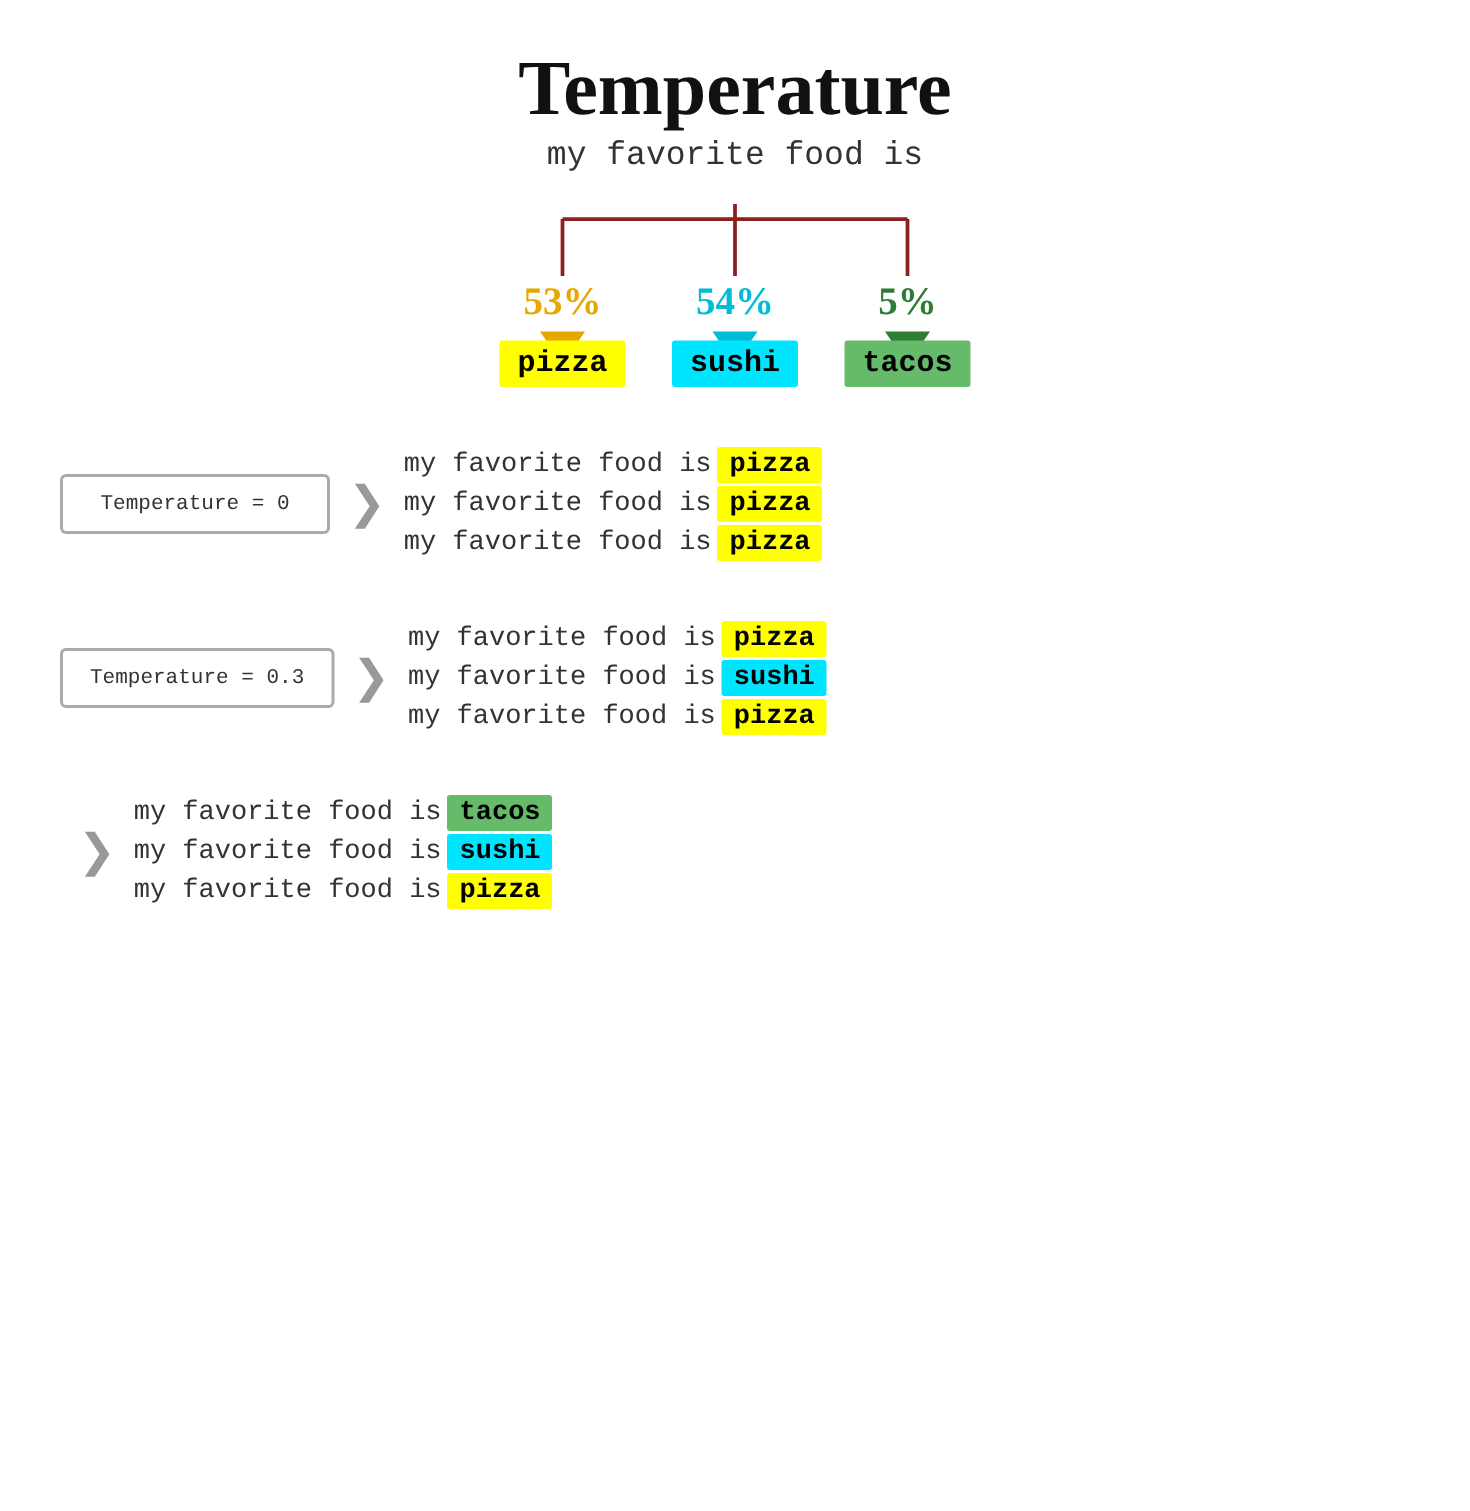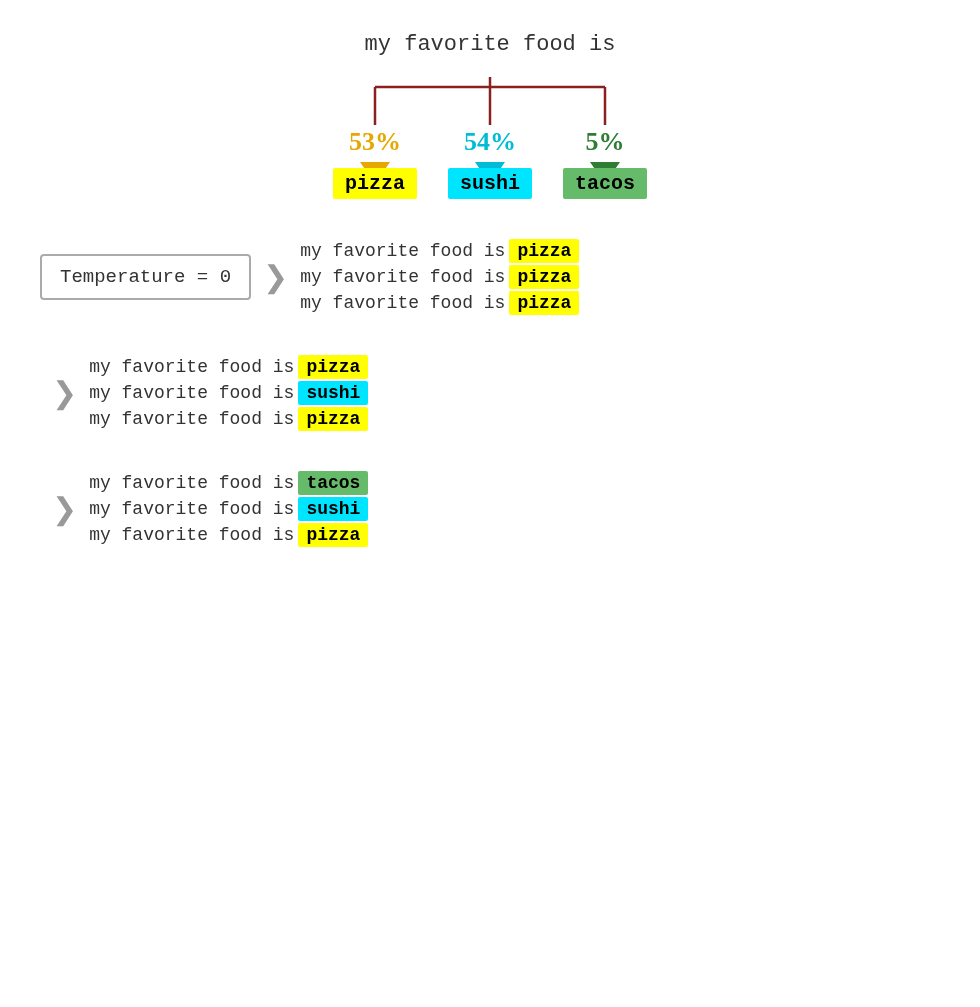--- a/index.html
+++ b/index.html
@@ -126,21 +126,21 @@
       width: 900px;
       margin-bottom: 40px;
       margin-top: 10px;
     }
 
     .temp-label-box {
       border: 2px solid #aaa;
       border-radius: 4px;
       padding: 10px 18px;
       font-family: 'Courier New', monospace;
-      font-size: 19px;
+      font-size: 14px;
       color: #333;
       background: #fff;
       white-space: nowrap;
       min-width: 180px;
       text-align: center;
     }
 
     .chevron {
       font-size: 30px;
       color: #999;
@@ -176,20 +176,21 @@
     .result-text {
       font-family: 'Courier New', monospace;
       font-size: 18px;
       color: #333;
     }
   </style>
 </head>
 <body>
 
 <div class="title-section">
+  <div class="main-title">Temperature</div>
   <div class="subtitle">my favorite food is</div>
 </div>
 
 <div class="tree-diagram">
 
   <div class="bracket-container">
     <svg class="bracket-svg" viewBox="0 0 340 50" xmlns="http://www.w3.org/2000/svg">
 
       <line x1="55" y1="10" x2="285" y2="10" stroke="#8b2020" stroke-width="2.5"></line>
 
@@ -245,20 +246,21 @@
           <span class="result-text">my  favorite  food  is </span>
           <span class="result-word rw-yellow">pizza</span>
         </div>
         <div class="result-row">
           <span class="result-text">my  favorite  food  is </span>
           <span class="result-word rw-yellow">pizza</span>
         </div>
       </div>
     </div>
     <div class="temp-section">
+      <div class="temp-label-box">Temperature = 0.3</div>
       <div class="chevron">❯</div>
       <div class="results-col">
         <div class="result-row">
           <span class="result-text">my  favorite  food  is </span>
           <span class="result-word rw-yellow">pizza</span>
         </div>
         <div class="result-row">
           <span class="result-text">my  favorite  food  is </span>
           <span class="result-word rw-cyan">sushi</span>
         </div>

